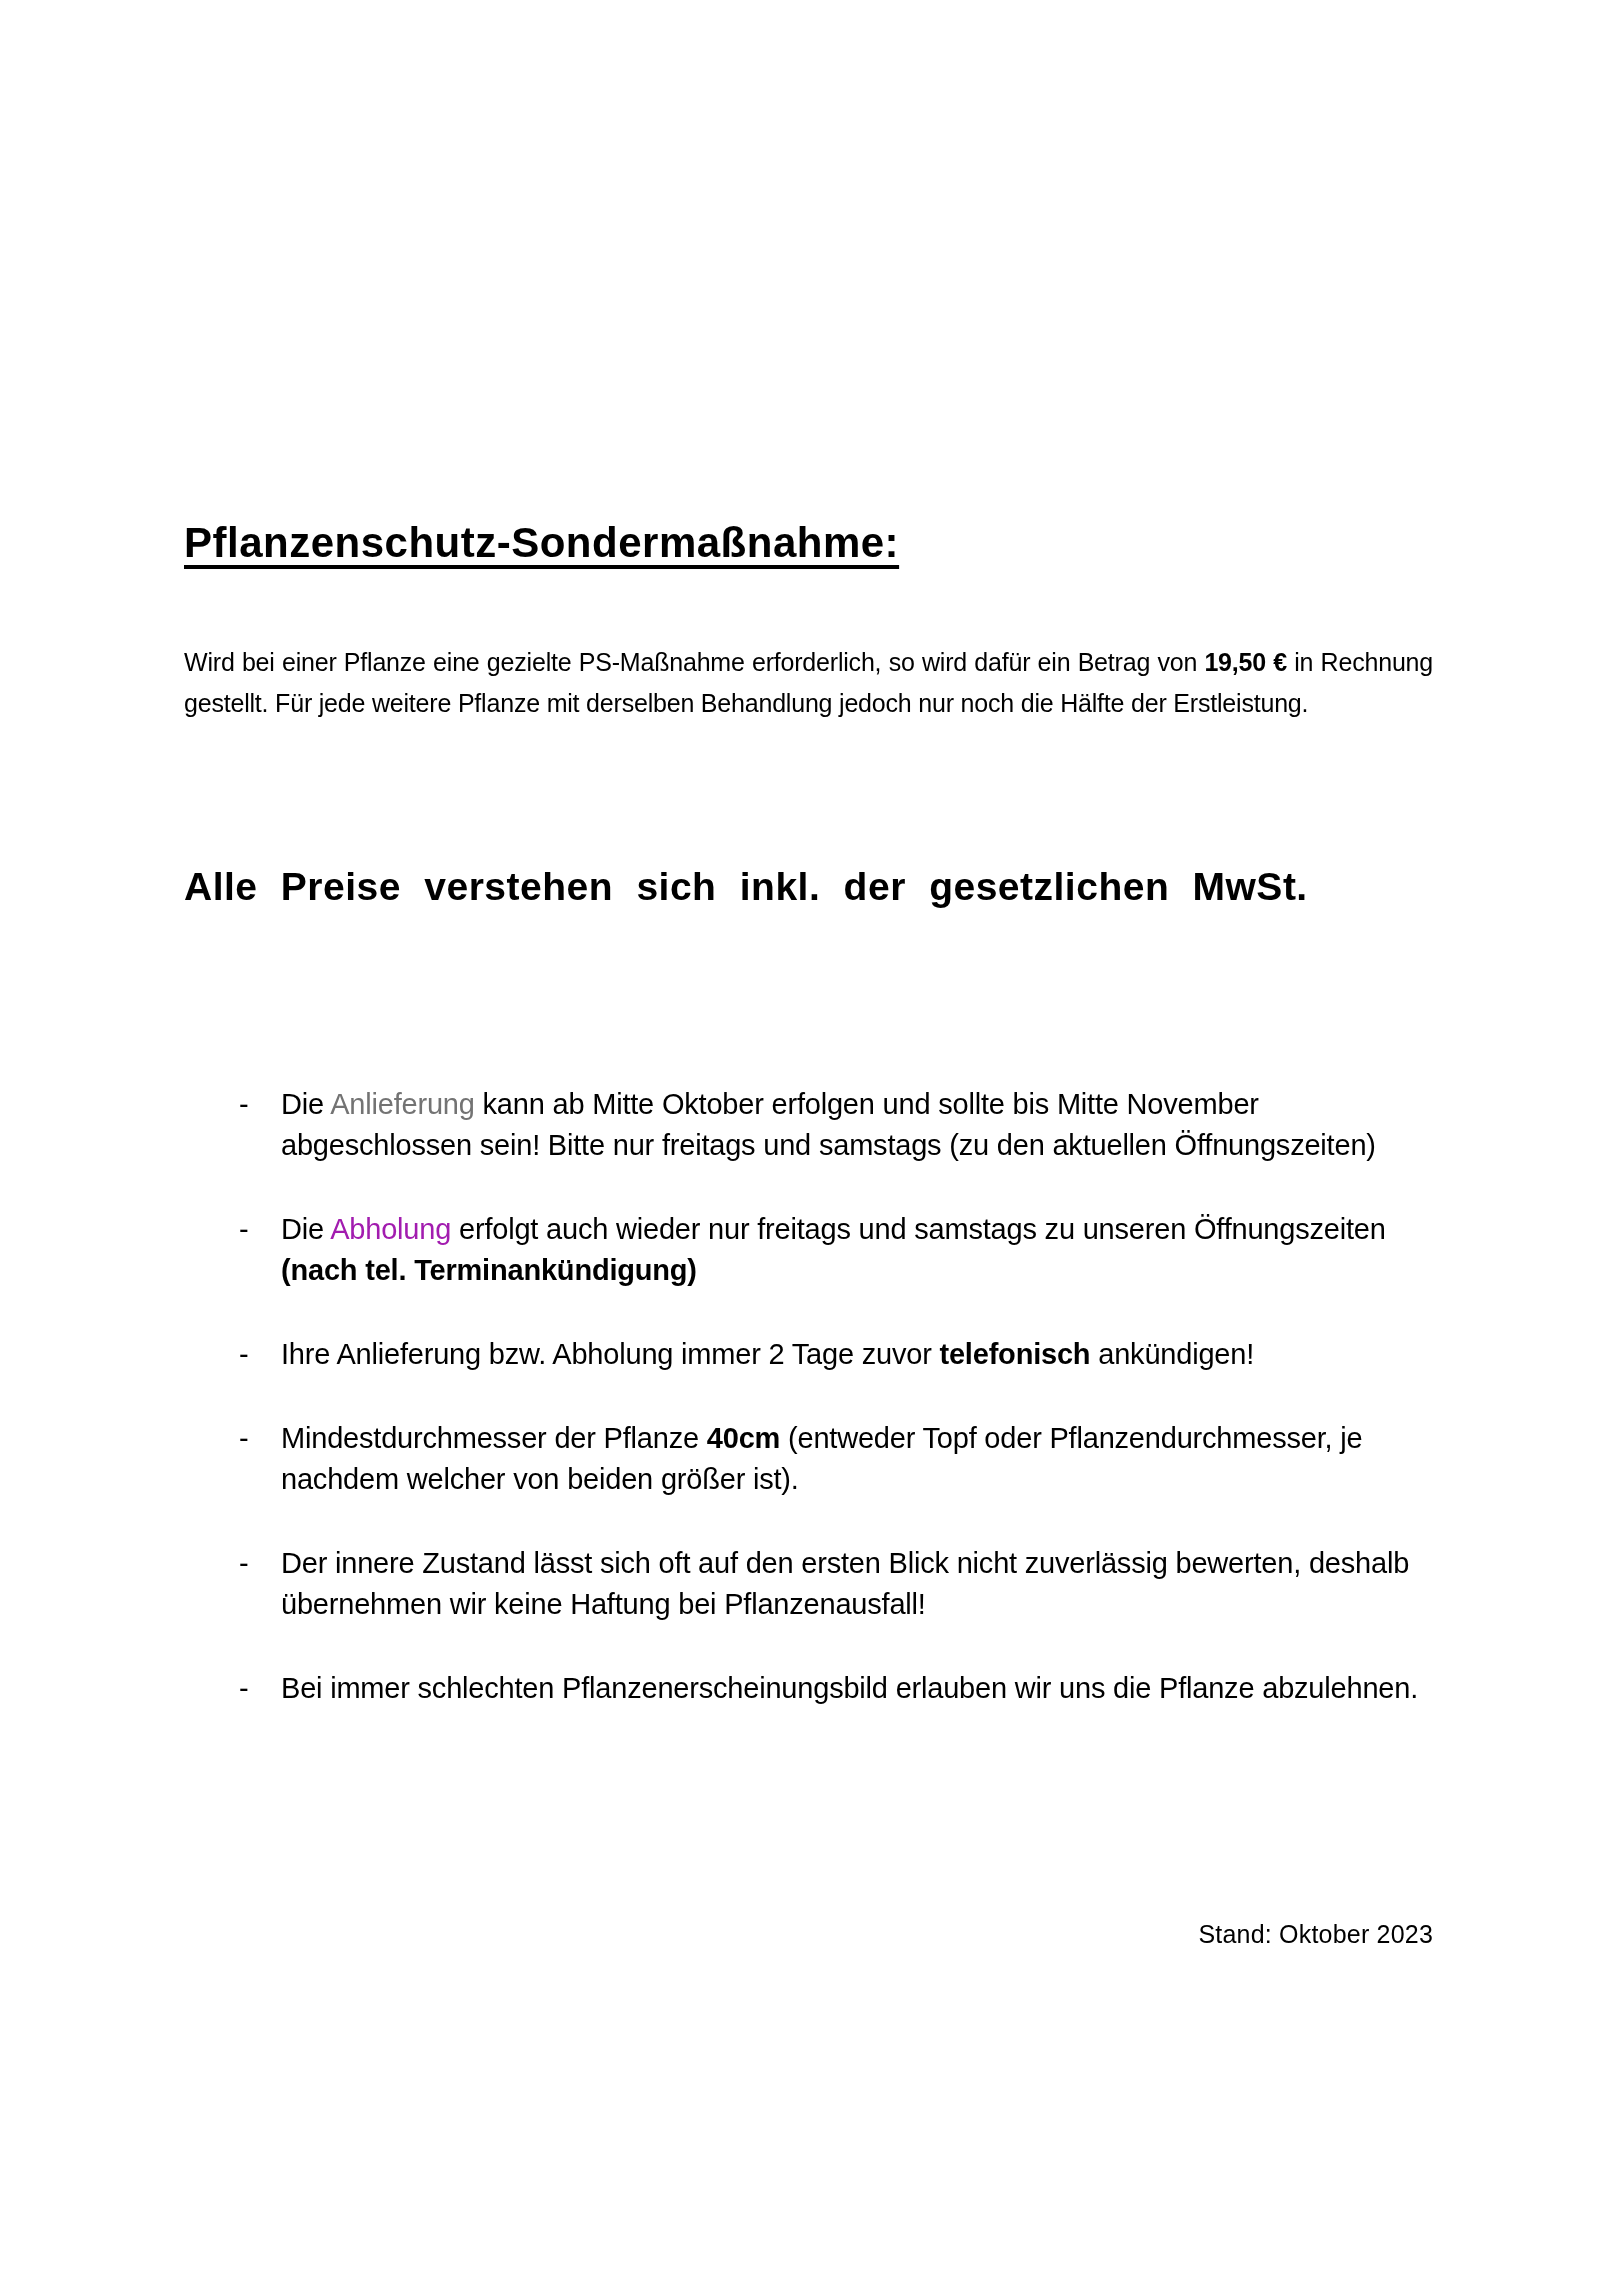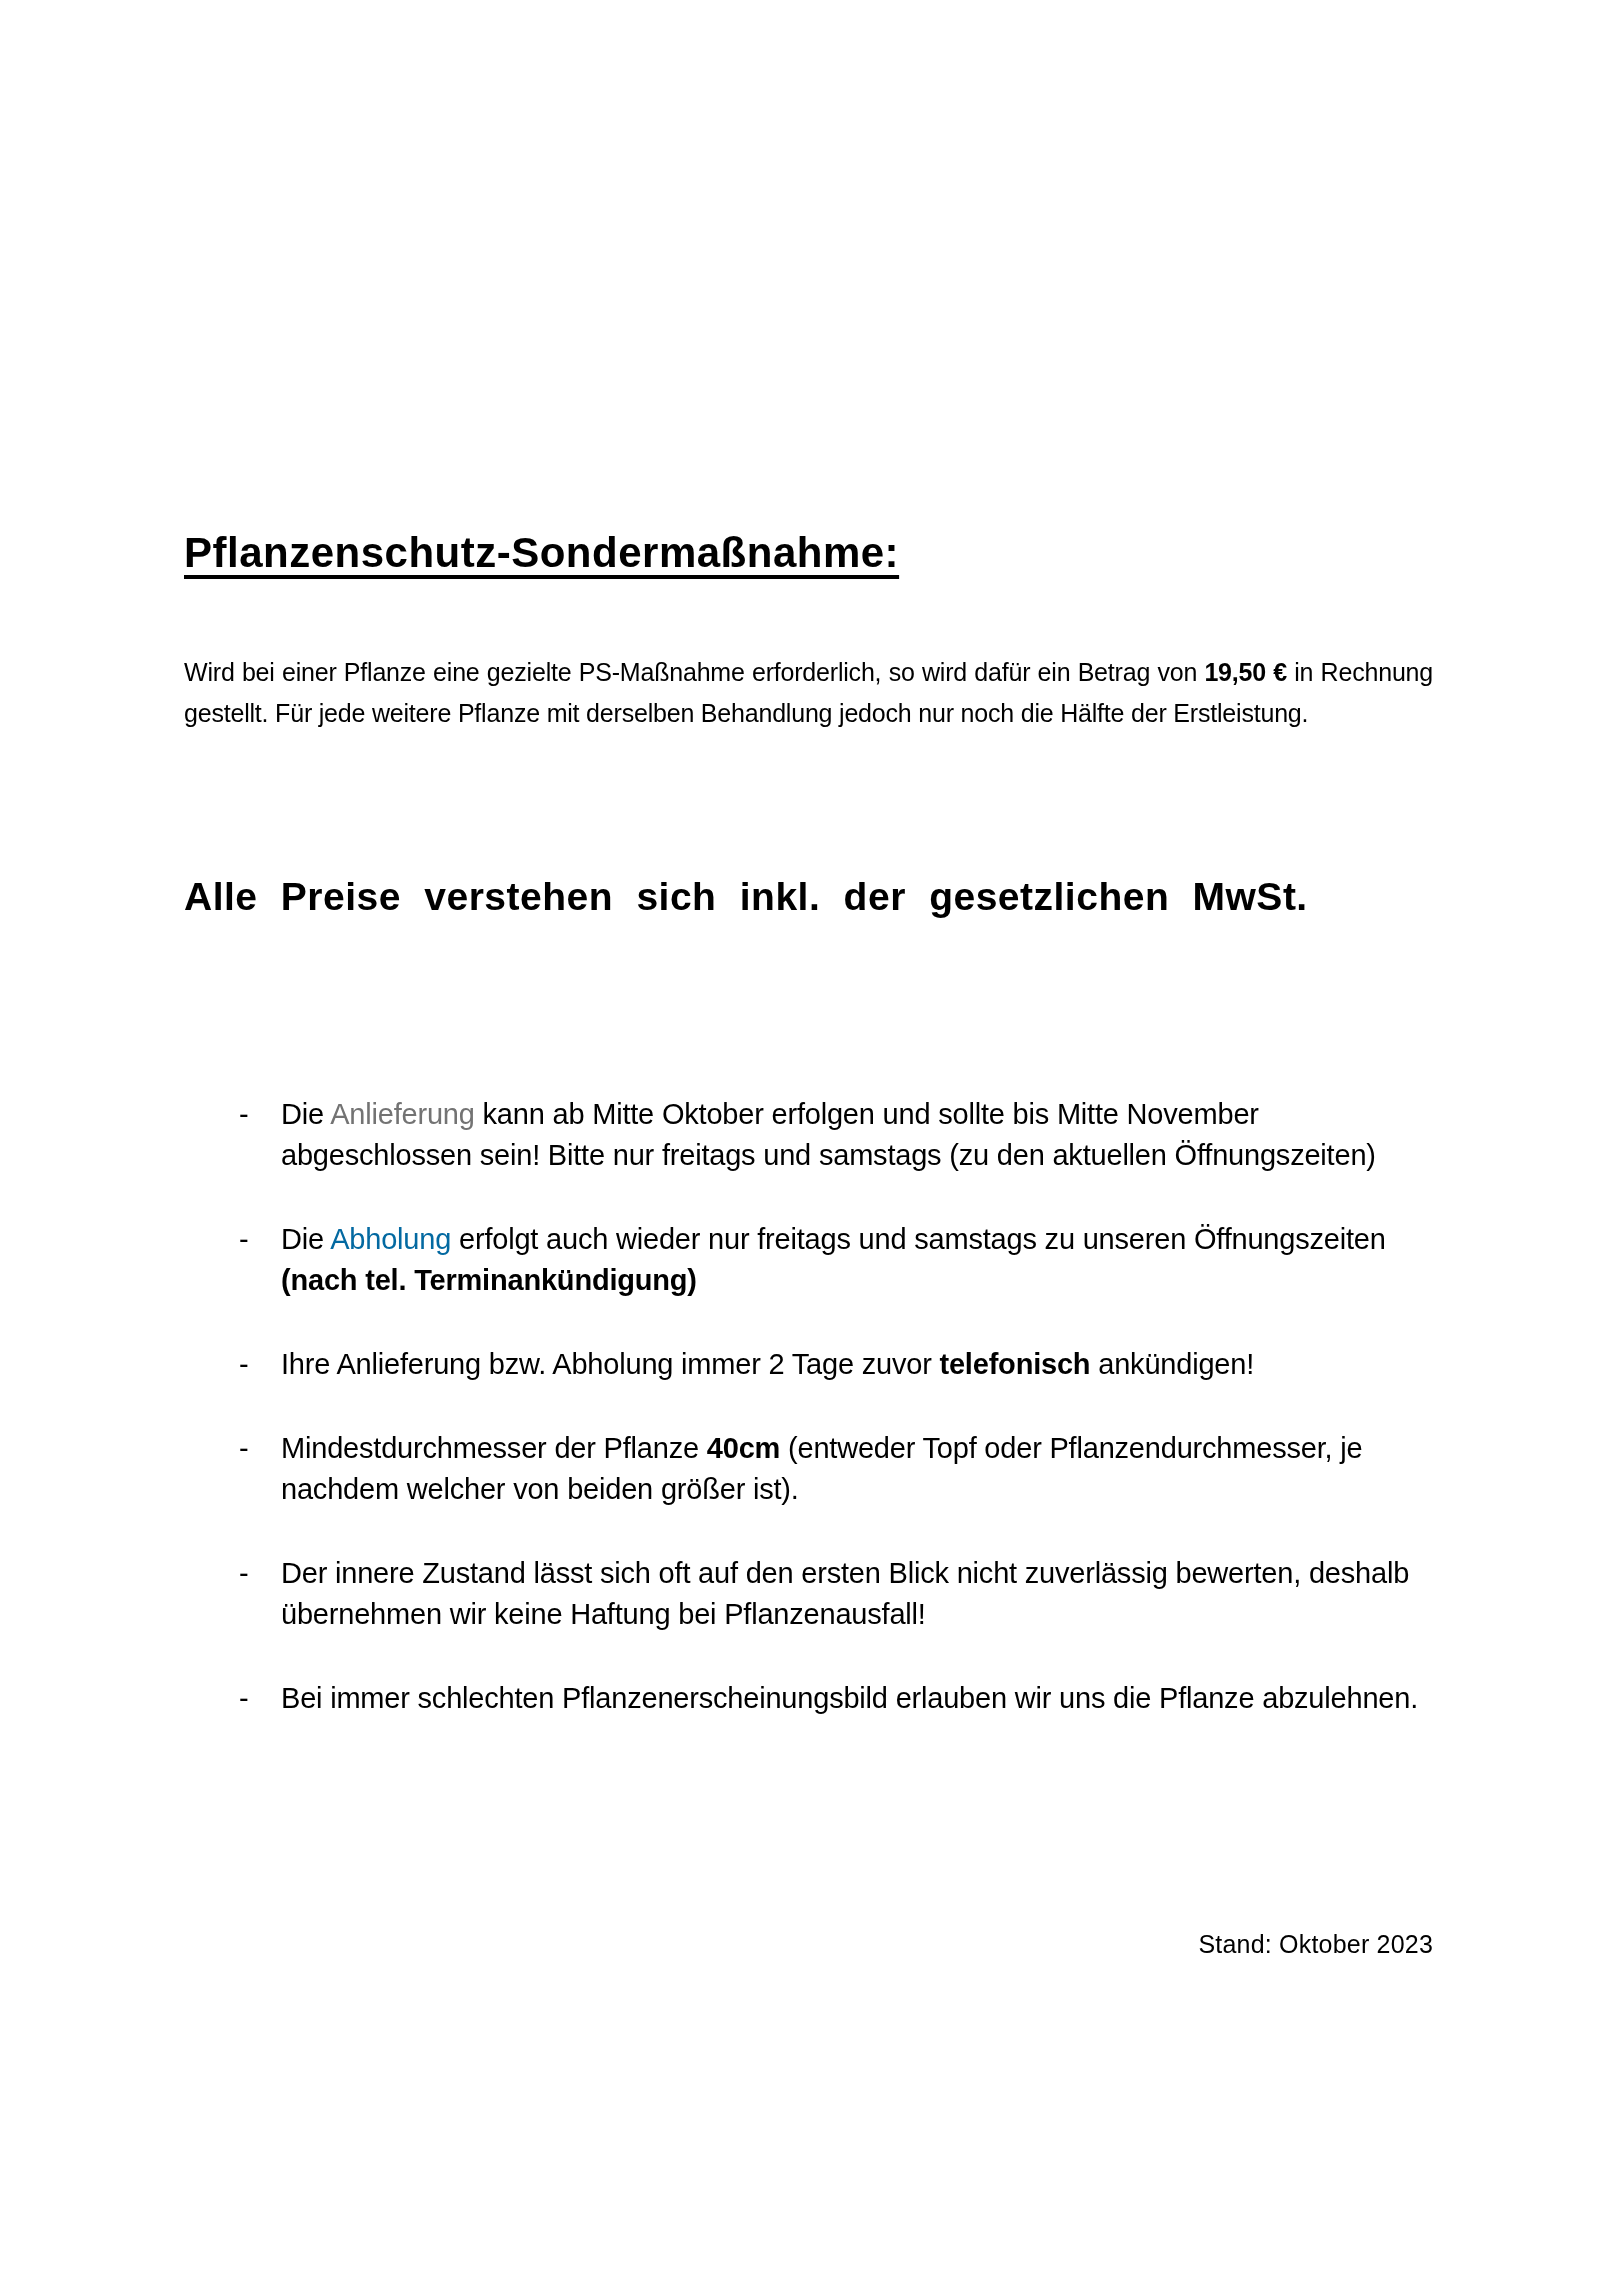--- a/index.html
+++ b/index.html
@@ -8,21 +8,21 @@
     width:1623px;
     height:2296px;
     background:#ffffff;
     color:#000;
     font-family:"Liberation Sans","DejaVu Sans",sans-serif;
     overflow:hidden;
   }
   .content{
     position:absolute;
     left:184px;
-    top:14px;
+    top:4px;
     width:1249px;
     height:2104px;
   }
   .doc-title{
     position:absolute;
     left:0;
     top:511px;
     font-size:42px;
     font-weight:bold;
     line-height:55px;
@@ -106,21 +106,21 @@
     <div class="vat-note">Alle Preise verstehen sich inkl. der gesetzlichen MwSt.</div>
 
 
     <ul class="cond-list">
         <li>
           <span class="bullet-marker">-</span>
           <div><span class="seg seg-normal">Die </span><span class="seg seg-green" style="color: #737373;">Anlieferung</span><span class="seg seg-normal"> kann ab Mitte Oktober erfolgen und sollte bis Mitte November abgeschlossen sein! Bitte nur freitags und samstags (zu den aktuellen Öffnungszeiten)</span></div>
         </li>
         <li>
           <span class="bullet-marker">-</span>
-          <div><span class="seg seg-normal">Die </span><span class="seg seg-red" style="color: #0369a1;">Abholung</span><span class="seg seg-normal"> erfolgt auch wieder nur freitags und samstags zu unseren Öffnungszeiten </span><span class="seg seg-bold">(nach tel. Terminankündigung)</span></div>
+          <div><span class="seg seg-normal">Die </span><span class="seg seg-red" style="color: #a21caf;">Abholung</span><span class="seg seg-normal"> erfolgt auch wieder nur freitags und samstags zu unseren Öffnungszeiten </span><span class="seg seg-bold">(nach tel. Terminankündigung)</span></div>
         </li>
         <li>
           <span class="bullet-marker">-</span>
           <div><span class="seg seg-normal">Ihre Anlieferung bzw. Abholung immer 2 Tage zuvor </span><span class="seg seg-bold">telefonisch</span><span class="seg seg-normal"> ankündigen!</span></div>
         </li>
         <li>
           <span class="bullet-marker">-</span>
           <div><span class="seg seg-normal">Mindestdurchmesser der Pflanze </span><span class="seg seg-bold">40cm</span><span class="seg seg-normal"> (entweder Topf oder Pflanzendurchmesser, je nachdem welcher von beiden größer ist).</span></div>
         </li>
         <li>

